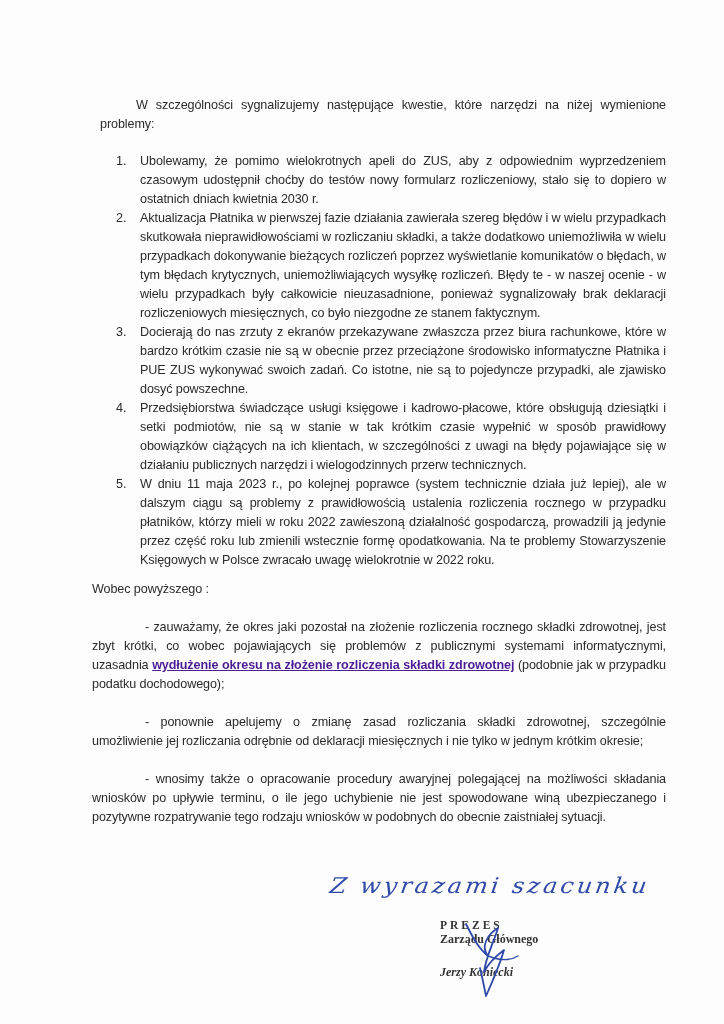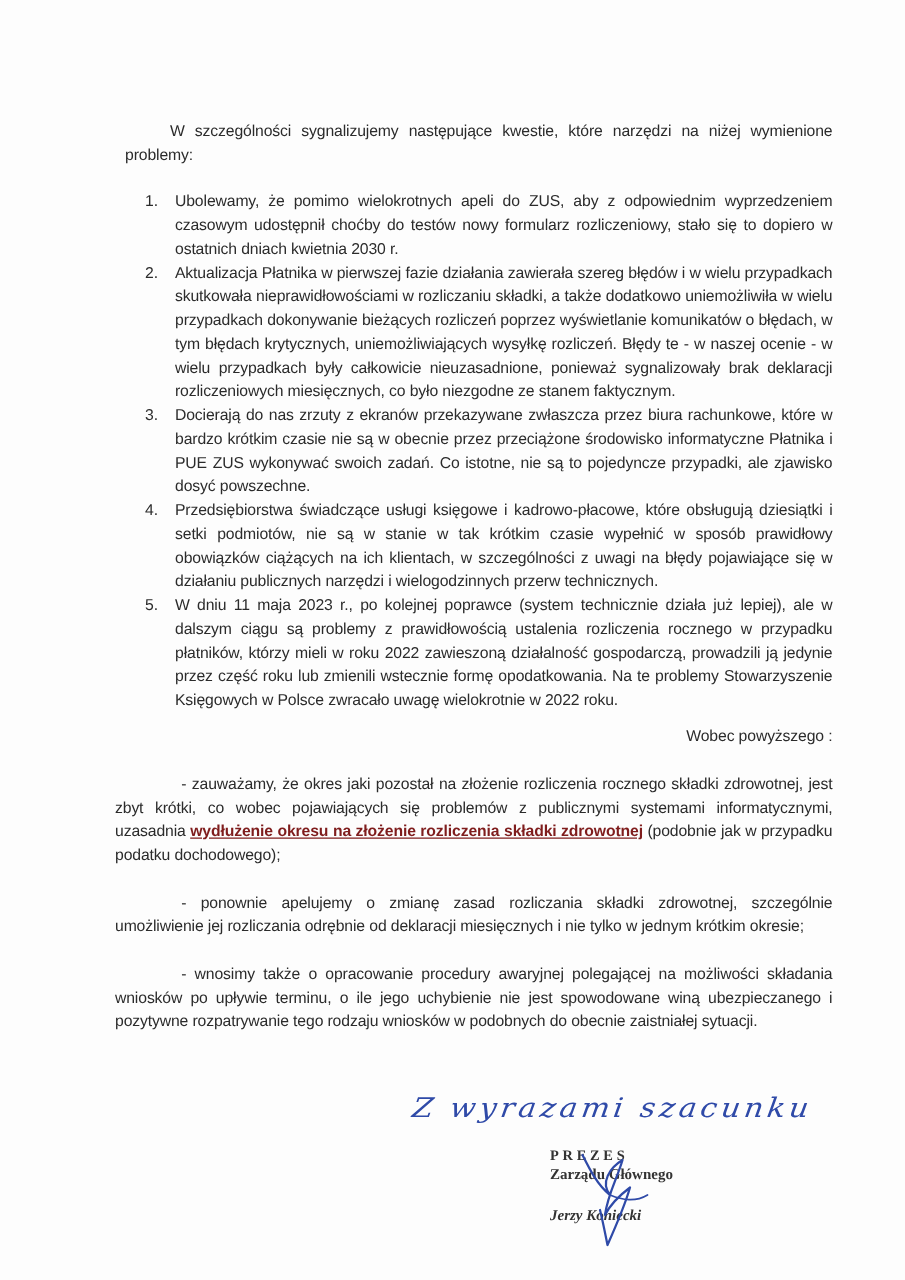--- a/index.html
+++ b/index.html
@@ -60,30 +60,30 @@
       display: block;
     }
     .conclusion {
       position: absolute;
       left: 92px;
       top: 580px;
       width: 574px;
     }
     .conclusion .lead {
       margin: 0 0 19px 0;
-      text-align: right;
+      text-align: left;
     }
     .conclusion .point {
       margin: 0 0 19px 0;
       text-indent: 53px;
     }
     .conclusion .point .emph {
       font-weight: bold;
       text-decoration: underline;
-      color: #7f1d1d;
+      color: #4c1d95;
     }
     .closing {
       position: absolute;
       left: 330px;
       top: 872px;
       font-family: "DejaVu Serif", serif;
       font-style: italic;
       font-size: 24px;
       letter-spacing: 3px;
       color: #2f4aa8;

